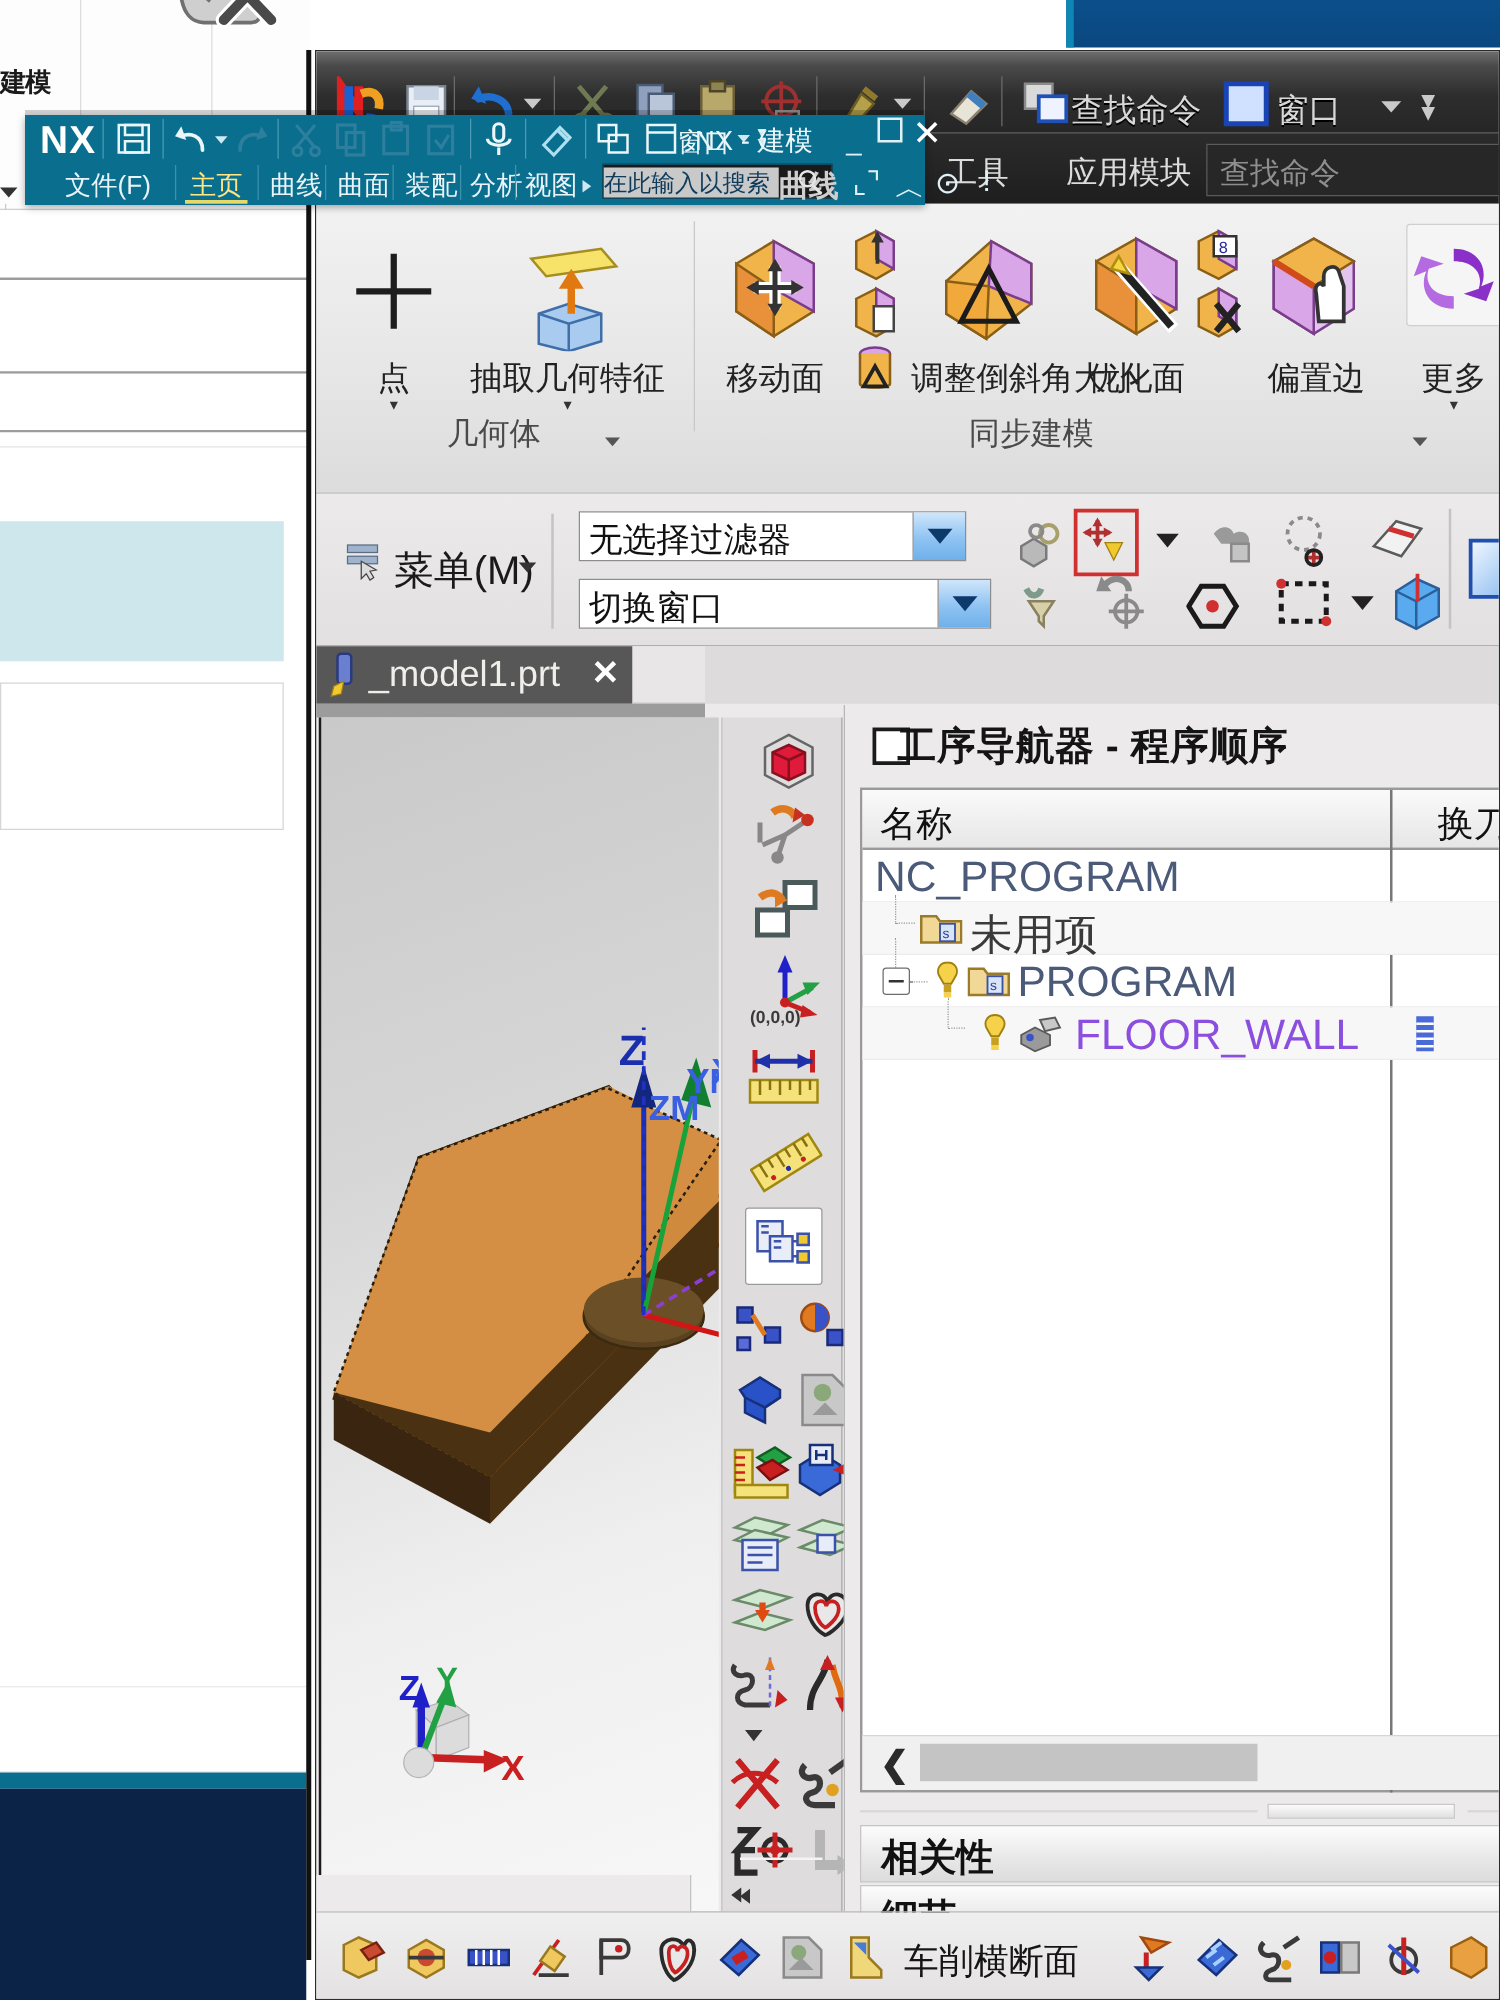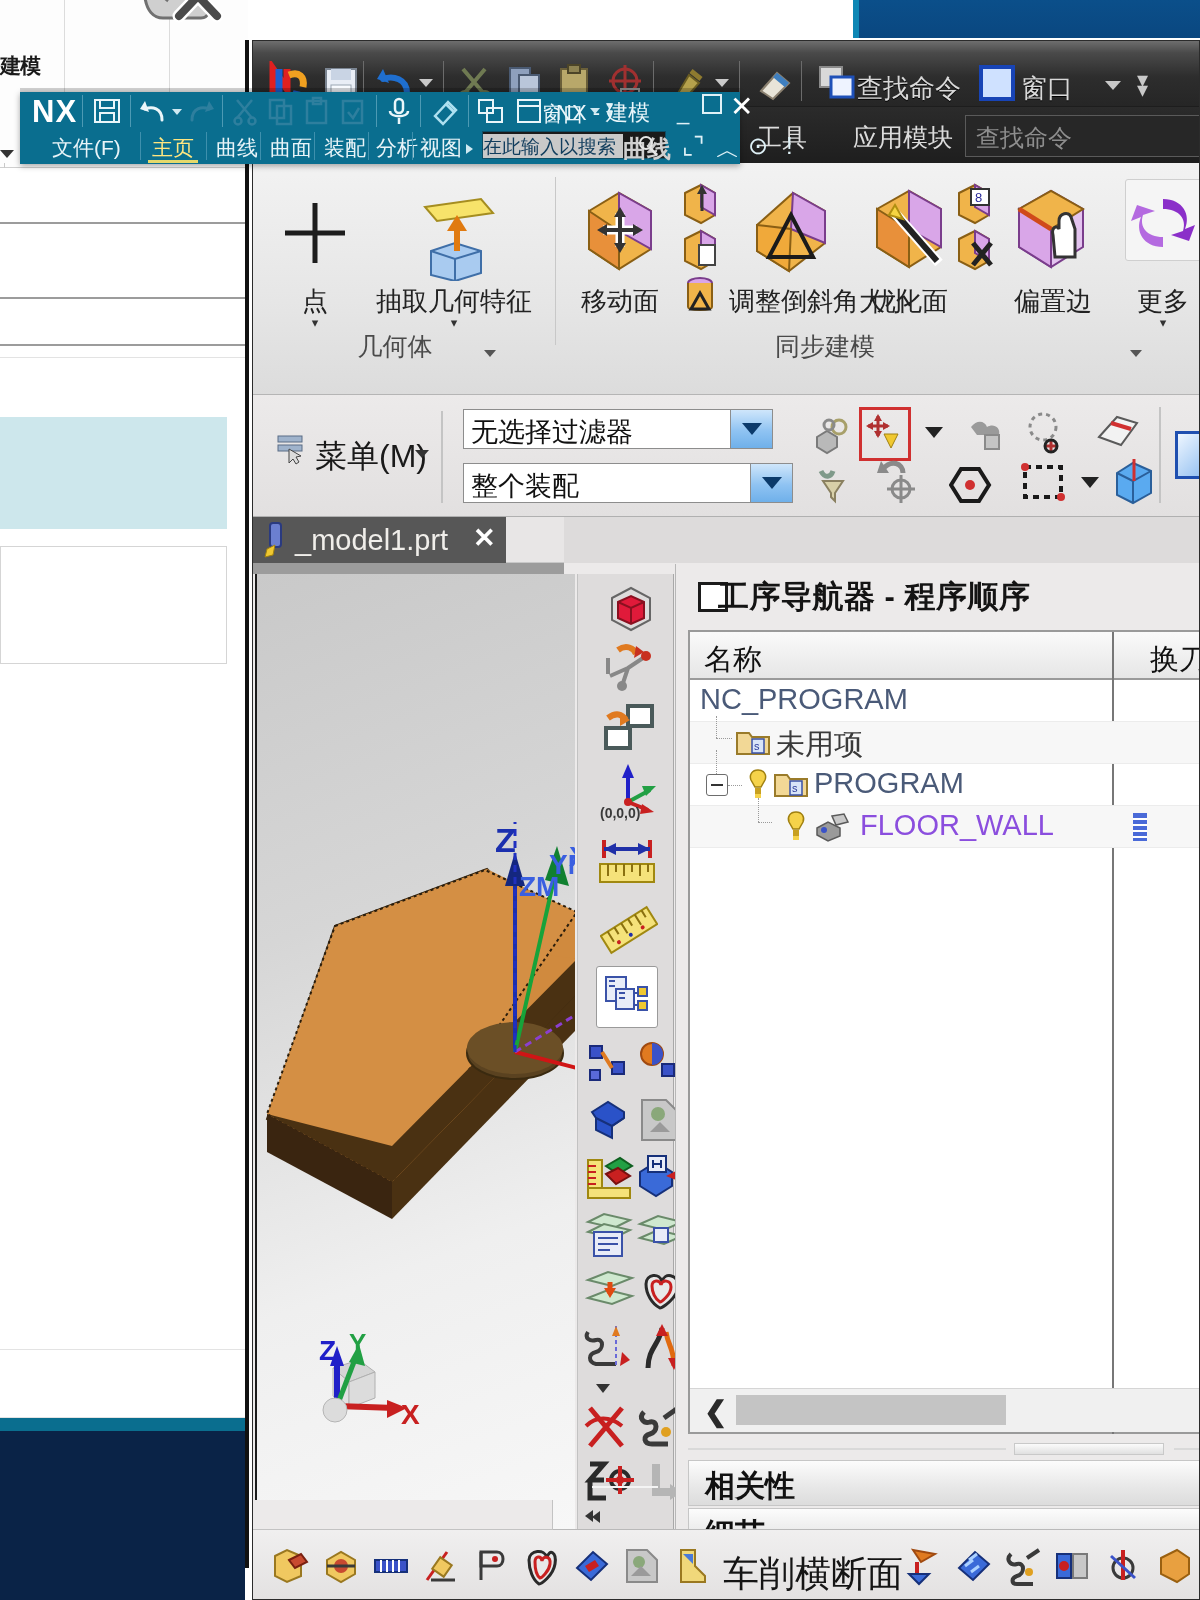--- a/index.html
+++ b/index.html
@@ -240,21 +240,21 @@
   .nav-th-label{
     position:absolute; top:8px; font-size:29px; color:#111; white-space:nowrap;
   }
   .nav-col-div{ position:absolute; top:0; width:2px; background:#777; }
   .nav-row{
     position:absolute; left:0; width:100%; height:42px;
     border-bottom:1px solid #ececec;
   }
   .nav-row.alt{ background:#f7f7f7; }
   .nav-row-text{
-    position:absolute; top:3px; font-size:29px; white-space:nowrap;
+    position:absolute; top:3px; font-size:34px; white-space:nowrap;
   }
   .t-ncprog{ color:#4a5a78; }
   .t-unused{ color:#3a3a3a; }
   .t-program{ color:#4a5a78; }
   .t-floor{ color:#8b4ede; }
   .folder-ico{
     position:absolute; width:34px; height:27px;
   }
   .bulb-ico{ position:absolute; width:20px; height:30px; }
   .expand-box{
@@ -295,21 +295,21 @@
   }
 
   
   .nx-bottombar{
     position:absolute; left:0; top:1488px; width:948px; height:72px;
     background:linear-gradient(180deg,#f0efef 0%,#e3e1e1 100%);
     border-top:1px solid #b9b9b9;
   }
   .bb-ico{ position:absolute; top:16px; width:40px; height:40px; }
   .bb-text{
-    position:absolute; top:20px; font-size:36px; color:#151515; white-space:nowrap;
+    position:absolute; top:20px; font-size:28px; color:#151515; white-space:nowrap;
   }
   .bb-left-blank{
     position:absolute; left:0; top:-30px; width:300px; height:30px; background:#eceaea;
     border-right:1px solid #c3c3c3; border-bottom:1px solid #c3c3c3;
   }
   .bb-collapse{
     position:absolute; left:332px; top:-20px; width:0;height:0;
     border-top:6px solid transparent;border-bottom:6px solid transparent;
     border-right:8px solid #333;
   }
@@ -630,21 +630,21 @@
       </svg>
       <div class="sel-menu" style="left:62px;">菜单(M)</div>
       <div class="sel-menu-dd"></div>
       <div class="sel-vsep"></div>
 
       <div class="combo" style="left:210px;top:14px;width:310px;">
         <span>无选择过滤器</span>
         <div class="arrow"></div>
       </div>
       <div class="combo" style="left:210px;top:68px;width:330px;">
-        <span>整个装配</span>
+        <span>切换窗口</span>
         <div class="arrow"></div>
       </div>
 
       <svg style="position:absolute;left:556px;top:18px;width:44px;height:44px;" viewBox="0 0 44 44">
         <path d="M8 24 L18 18 L28 24 L28 34 L18 40 L8 34 Z" fill="#b9b9b9" stroke="#7a7a7a" stroke-width="2"></path>
         <circle cx="30" cy="14" r="7" fill="none" stroke="#a8a06a" stroke-width="3"></circle>
         <circle cx="20" cy="12" r="5" fill="none" stroke="#8a8a8a" stroke-width="3"></circle>
       </svg>
       <div style="position:absolute;left:606px;top:12px;width:52px;height:54px;border:3px solid #d03030;">
         <svg style="position:absolute;left:2px;top:2px;width:42px;height:42px;" viewBox="0 0 42 42">

